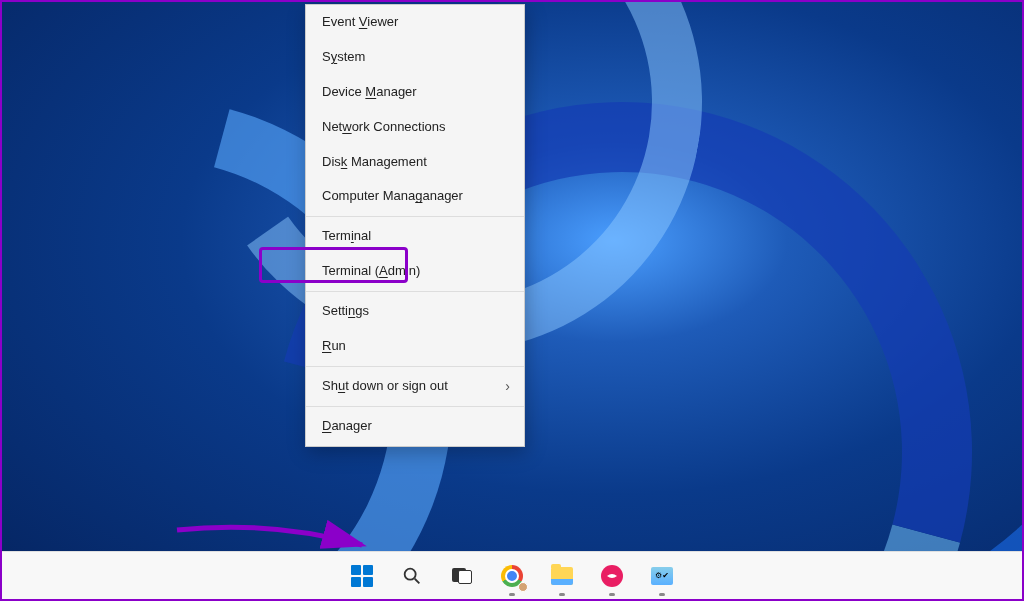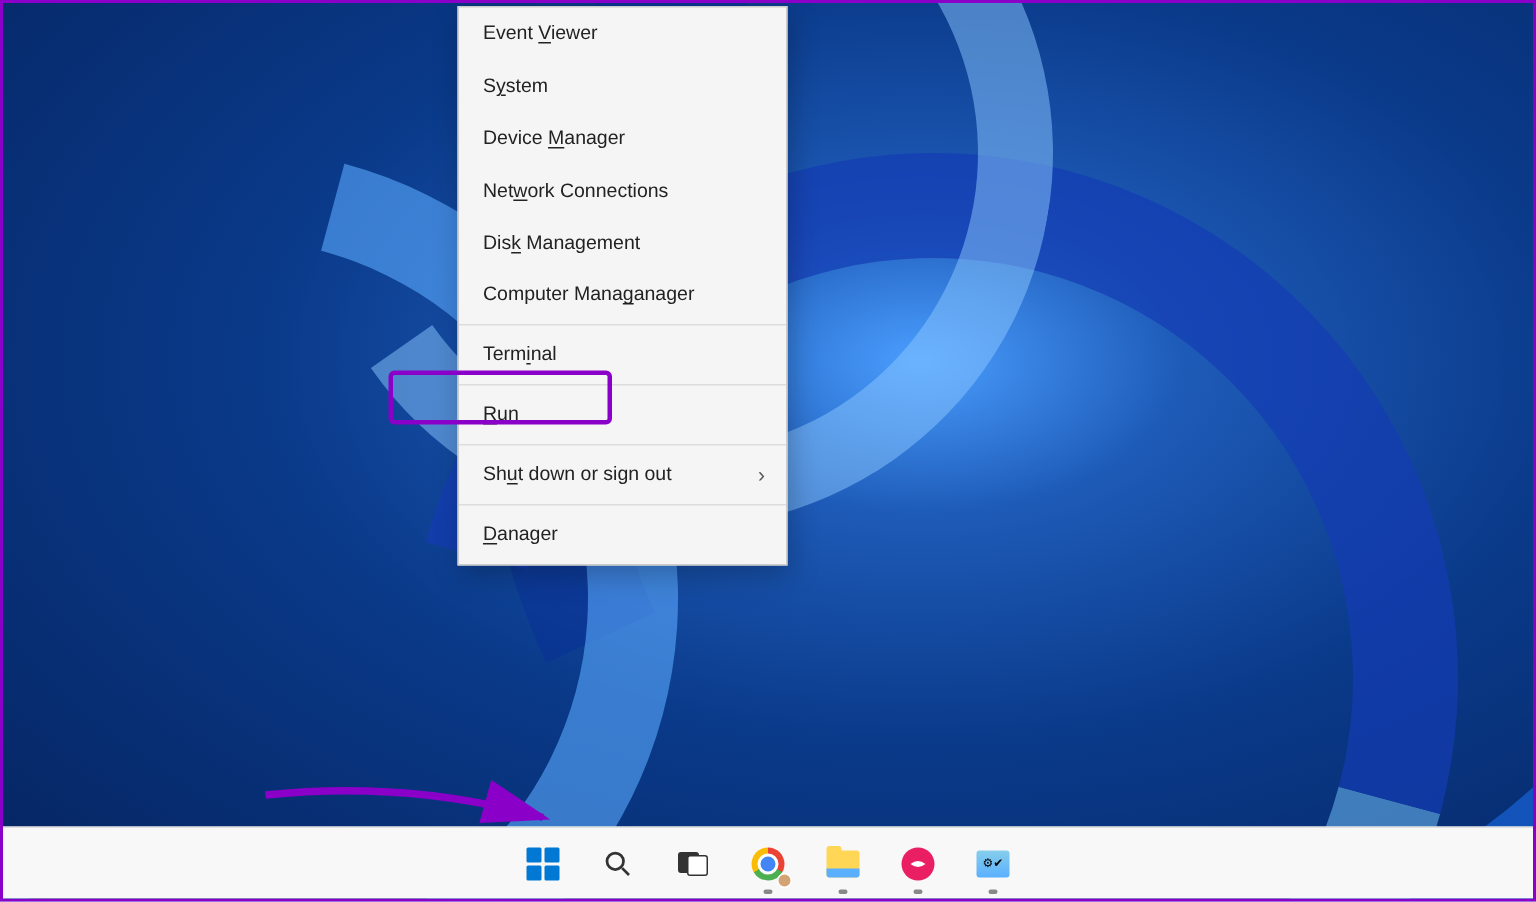--- a/index.html
+++ b/index.html
@@ -151,21 +151,23 @@
 
   <div class="context-menu">
     <div class="menu-item"><span>Event </span><span class="u">V</span><span>iewer</span></div>
     <div class="menu-item"><span>S</span><span class="u">y</span><span>stem</span></div>
     <div class="menu-item"><span>Device </span><span class="u">M</span><span>anager</span></div>
     <div class="menu-item"><span>Net</span><span class="u">w</span><span>ork Connections</span></div>
     <div class="menu-item"><span>Dis</span><span class="u">k</span><span> Management</span></div>
     <div class="menu-item"><span>Computer Mana</span><span class="u">g</span><span>anager</span></div>
     <div class="menu-sep"></div>
     <div class="menu-item"><span>Term</span><span class="u">i</span><span>nal</span></div>
-    <div class="menu-sep"></div>
+    <div class="menu-item"><span>Terminal (</span><span class="u">A</span><span>dmin)</span></div>
+    <div class="menu-sep"></div>
+    <div class="menu-item"><span>Setti</span><span class="u">n</span><span>gs</span></div>
     <div class="menu-item"><span></span><span class="u">R</span><span>un</span></div>
     <div class="menu-sep"></div>
     <div class="menu-item chevron"><span>Sh</span><span class="u">u</span><span>t down or sign out</span></div>
     <div class="menu-sep"></div>
     <div class="menu-item"><span></span><span class="u">D</span><span>anager</span></div>
   </div>
 
   <div class="highlight-box"></div>
 
   <svg class="arrow" viewBox="0 0 200 50">

